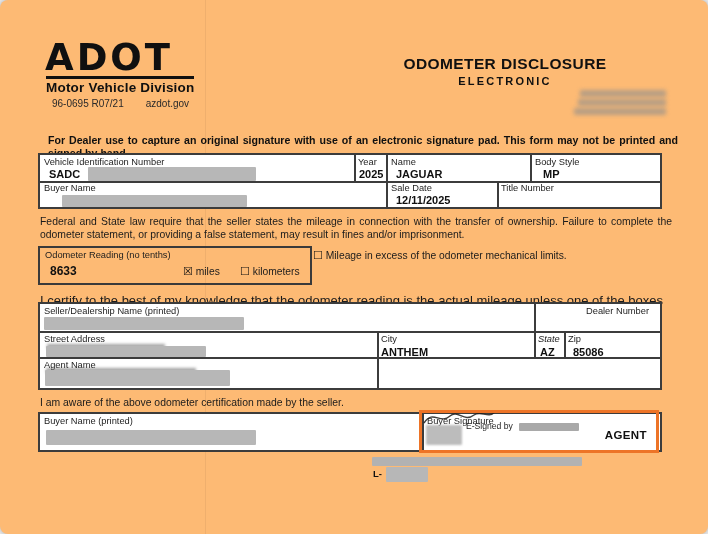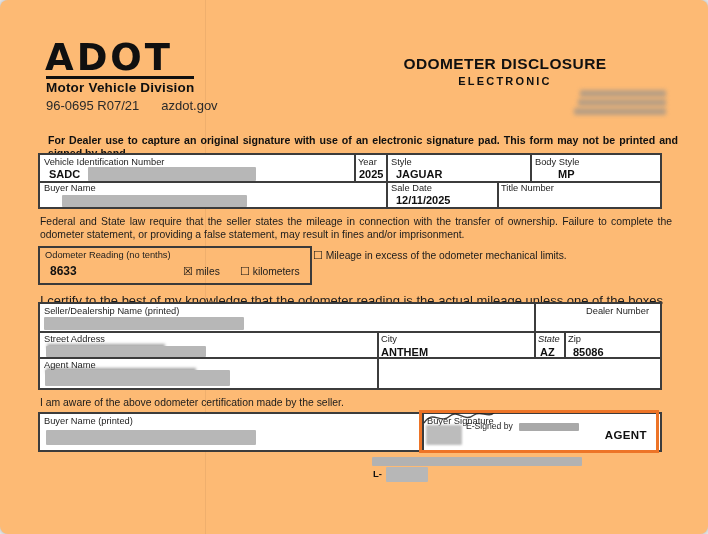--- a/index.html
+++ b/index.html
@@ -9,21 +9,21 @@
     overflow:hidden;margin:0 auto;box-shadow:0 0 4px rgba(0,0,0,.25);border-radius:8px;
   }
   .abs{position:absolute;}
   .scanline{position:absolute;left:205px;top:0;width:1px;height:534px;background:rgba(0,0,0,.055);}
 
   
   .logo-brand{left:45px;top:36px;font-family:"DejaVu Sans",sans-serif;font-weight:bold;
     font-size:37px;letter-spacing:3px;color:#101010;transform:scaleY(1.02);}
   .logo-rule{left:46px;top:76px;width:148px;height:2.5px;background:#101010;}
   .logo-division{left:46px;top:80px;font-size:13.5px;font-weight:bold;color:#101010;letter-spacing:.2px;}
-  .logo-meta{left:46px;top:98px;font-size:13px;color:#2a2a2a;}
+  .logo-meta{left:52px;top:98px;font-size:10px;color:#2a2a2a;}
   .logo-meta span{margin-right:22px;}
 
   
   .doc-title{left:393px;top:55px;width:224px;text-align:center;}
   .doc-title .t1{font-size:15.5px;font-weight:bold;letter-spacing:.4px;color:#101010;}
   .doc-title .t2{font-size:11px;font-weight:bold;letter-spacing:2.2px;color:#101010;margin-top:2px;}
 
   
   .redact{position:absolute;background:#b7b7b7;filter:blur(.5px);border-radius:1px;}
   .smudge{position:absolute;background:#4e4e4e;filter:blur(1.6px);opacity:.5;}
@@ -102,25 +102,25 @@
     <div class="vline" style="left:346px;top:27px;height:25px;"></div>
     <div class="vline" style="left:457px;top:27px;height:25px;"></div>
 
     <span class="lbl" style="left:4px;top:2px;">Vehicle Identification Number</span>
     <span class="val" style="left:9px;top:13px;">SADC</span>
     <div class="redact" style="left:48px;top:12px;width:168px;height:14px;"></div>
 
     <span class="lbl" style="left:318px;top:2px;">Year</span>
     <span class="val" style="left:319px;top:13px;">2025</span>
 
-    <span class="lbl" style="left:351px;top:2px;">Style</span>
+    <span class="lbl" style="left:351px;top:2px;">Name</span>
     <span class="val" style="left:356px;top:13px;">JAGUAR</span>
 
     <span class="lbl" style="left:495px;top:2px;">Body Style</span>
-    <span class="val" style="left:518px;top:13px;text-align:right;">MP</span>
+    <span class="val" style="left:503px;top:13px;text-align:right;">MP</span>
 
     <span class="lbl" style="left:4px;top:28px;">Buyer Name</span>
     <div class="redact" style="left:22px;top:40px;width:185px;height:12px;"></div>
 
     <span class="lbl" style="left:351px;top:28px;">Sale Date</span>
     <span class="val" style="left:356px;top:39px;">12/11/2025</span>
 
     <span class="lbl" style="left:461px;top:28px;">Title Number</span>
   </div>
 

